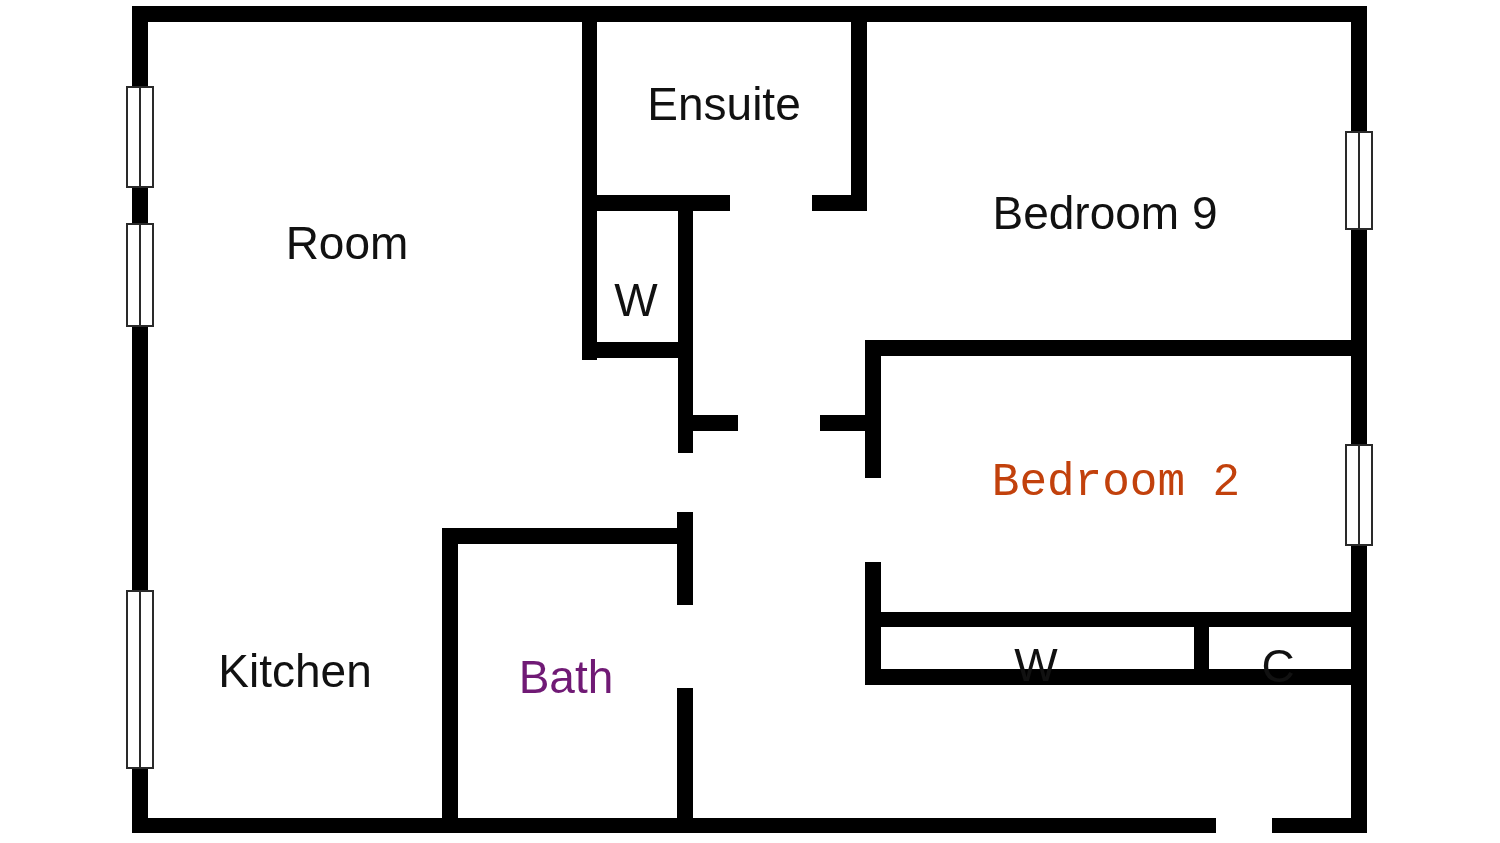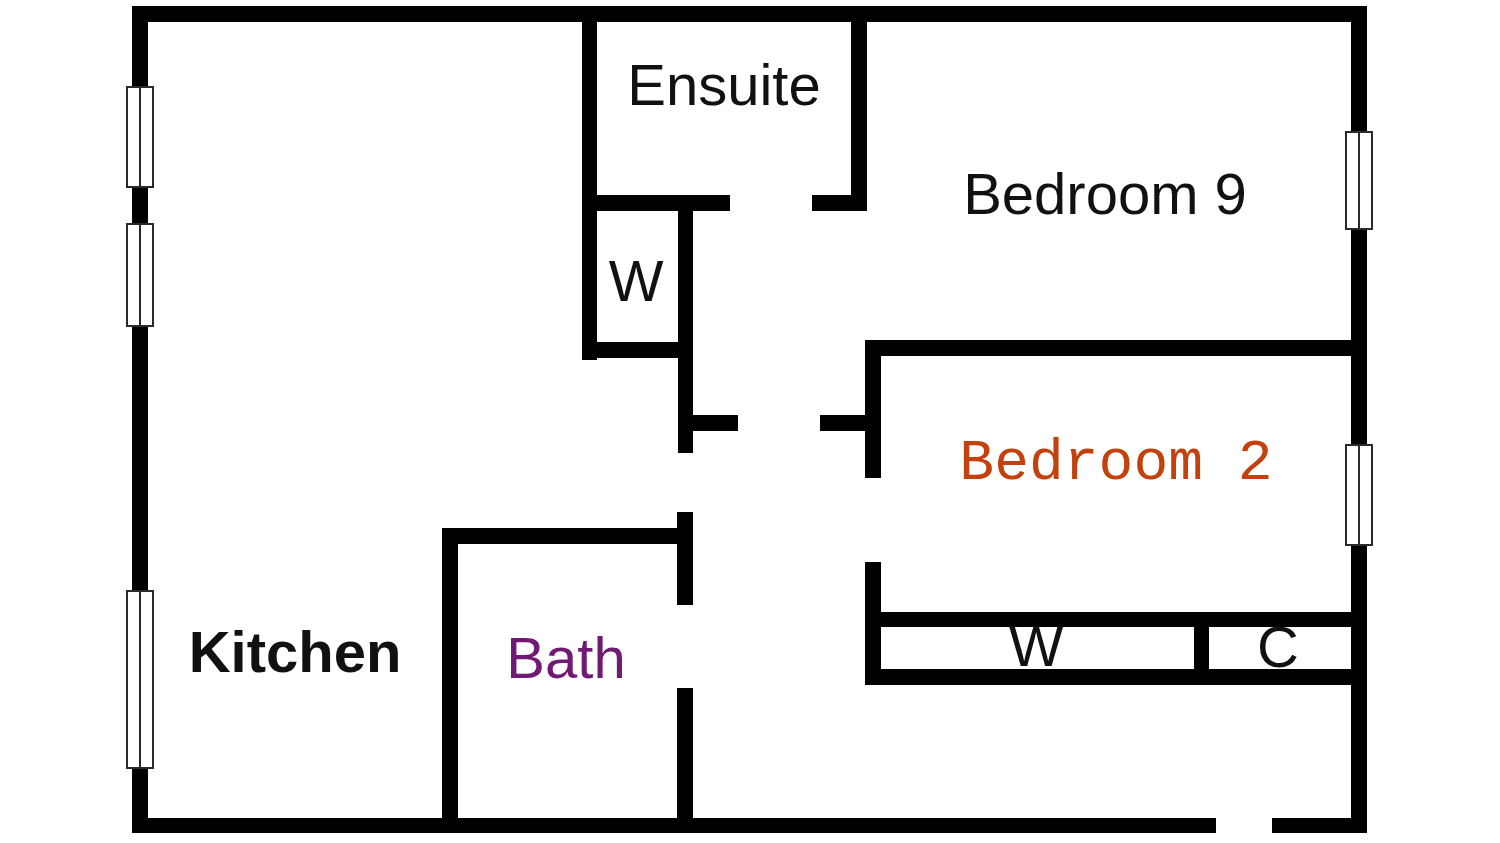--- a/index.html
+++ b/index.html
@@ -30,24 +30,25 @@
     bottom: -1px;
     left: 50%;
     width: 2px;
     margin-left: -1px;
     background: #2a2a2a;
   }
   .room-label {
     position: absolute;
     transform: translate(-50%, -50%);
     font-family: "Liberation Sans", sans-serif;
-    font-size: 58px;
+    font-size: 46px;
     line-height: 53px;
     color: #111111;
     white-space: nowrap;
+    margin-top: 20px;
   }
 </style>
 </head>
 <body>
 
 <div id="plan" style="width: 1500px; height: 843px; background: rgb(255, 255, 255);">
     <div class="wall" style="left: 132px; top: 6px; width: 1235px; height: 16px; background: rgb(0, 0, 0);"></div>
     <div class="wall" style="left: 132px; top: 818px; width: 1084px; height: 15px; background: rgb(0, 0, 0);"></div>
     <div class="wall" style="left: 1272px; top: 818px; width: 95px; height: 15px; background: rgb(0, 0, 0);"></div>
     <div class="wall" style="left: 132px; top: 6px; width: 16px; height: 80px; background: rgb(0, 0, 0);"></div>
@@ -84,31 +85,32 @@
     <div class="window" style="left: 126px; top: 590px; width: 28px; height: 179px;">
       <div class="pane-line"></div>
     </div>
     <div class="window" style="left: 1345px; top: 131px; width: 28px; height: 99px;">
       <div class="pane-line"></div>
     </div>
     <div class="window" style="left: 1345px; top: 444px; width: 28px; height: 102px;">
       <div class="pane-line"></div>
     </div>
     <div class="room-label" style="left: 347px; top: 223px; color: rgb(17, 17, 17);">
+      <div>Room</div>
     </div>
     <div class="room-label" style="left: 724px; top: 84px; color: rgb(17, 17, 17);">
       <div>Ensuite</div>
     </div>
     <div class="room-label" style="left: 1105px; top: 193px; color: rgb(17, 17, 17);">
       <div>Bedroom 9</div>
     </div>
     <div class="room-label" style="left: 1116px; top: 463px; color: #c2410c; font-family: Liberation Mono, monospace;">
       <div>Bedroom 2</div>
     </div>
-    <div class="room-label" style="left: 295px; top: 651px; color: rgb(17, 17, 17); font-weight: bold;">
+    <div class="room-label" style="left: 295px; top: 651px; color: rgb(17, 17, 17);">
       <div>Kitchen</div>
     </div>
     <div class="room-label" style="left: 566px; top: 657px; color: #701a75;">
       <div>Bath</div>
     </div>
     <div class="room-label" style="left: 636px; top: 280px; color: rgb(17, 17, 17);">
       <div>W</div>
     </div>
     <div class="room-label" style="left: 1036px; top: 645px; color: rgb(17, 17, 17);">
       <div>W</div>

